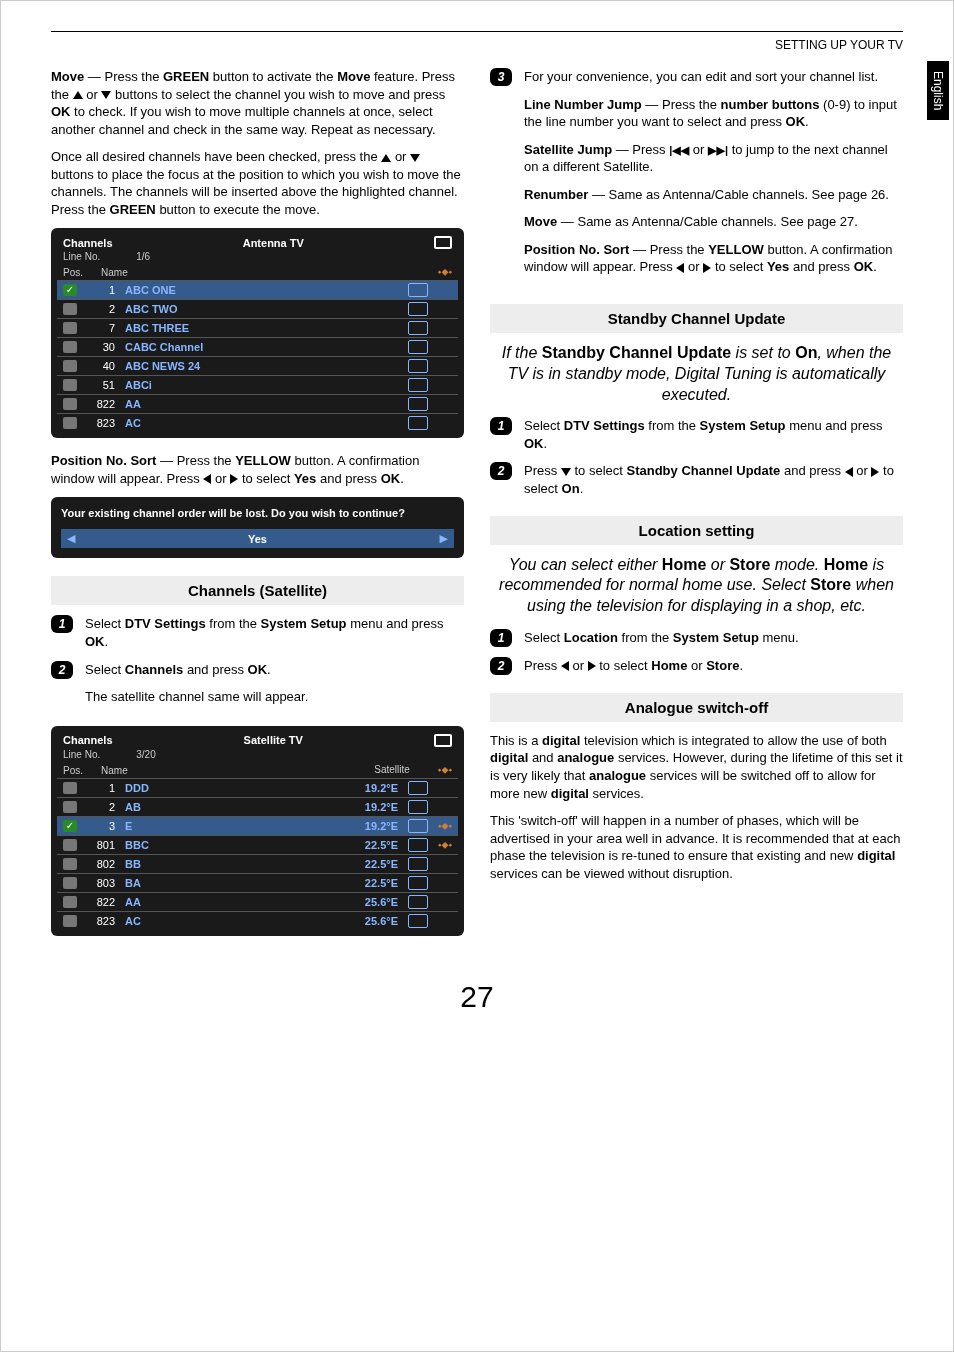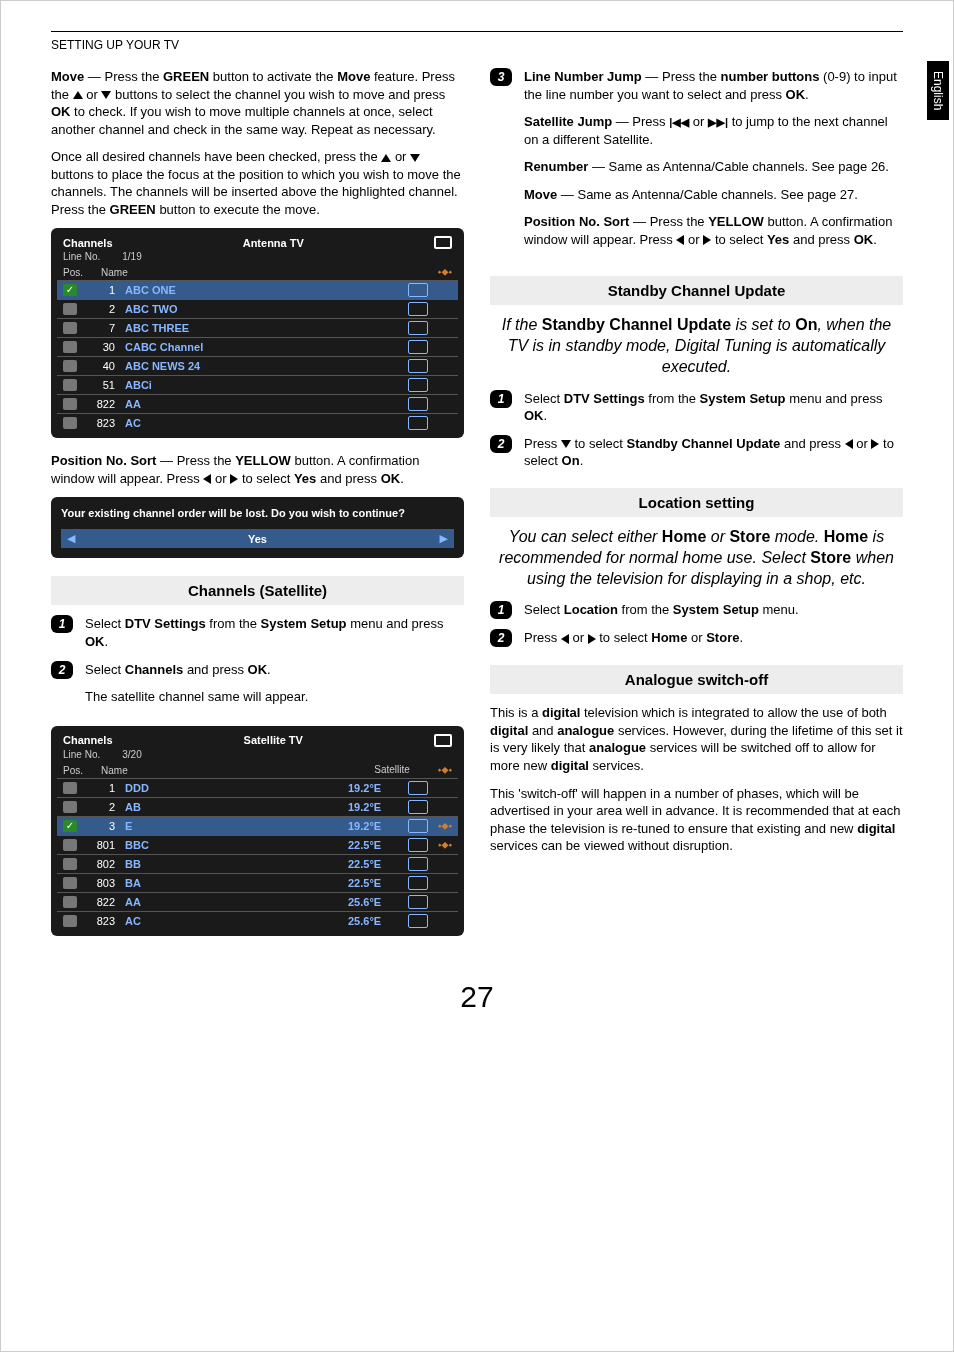--- a/index.html
+++ b/index.html
@@ -1,48 +1,48 @@
 <!DOCTYPE html>
 <html><head>
 <meta charset="utf-8">
 <style>
   * { box-sizing: border-box; margin: 0; padding: 0; }
   body { font-family: Arial, Helvetica, sans-serif; font-size: 13px; color: #000; background: #fff; width: 954px; margin: 0 auto; position: relative; }
   .page { padding: 30px 50px 20px 50px; border: 1px solid #ccc; min-height: 1352px; position: relative; }
   .header-line { border-top: 1px solid #000; margin-bottom: 6px; }
-  .header-text { text-align: left; font-size: 12px; margin-bottom: 16px; }
+  .header-text { text-align: right; font-size: 12px; margin-bottom: 16px; }
   .side-tab { position: absolute; right: 4px; top: 60px; background: #000; color: #fff; padding: 10px 4px; font-size: 12px; writing-mode: vertical-rl; text-orientation: mixed; }
   .cols { display: flex; gap: 26px; }
   .col { flex: 1; min-width: 0; }
   .para { margin-bottom: 10px; line-height: 1.35; }
   .bold { font-weight: bold; }
   .italic { font-style: italic; }
   .step { display: flex; gap: 12px; margin-bottom: 10px; align-items: flex-start; }
   .step-num { flex: 0 0 auto; width: 22px; height: 18px; background: #000; color: #fff; border-radius: 6px; display: flex; align-items: center; justify-content: center; font-weight: bold; font-style: italic; font-size: 12px; }
   .step-body { flex: 1; line-height: 1.35; }
   .section-title { background: #ededed; text-align: center; font-weight: bold; font-size: 15px; padding: 6px; margin: 18px 0 10px 0; }
   .section-sub { text-align: center; font-style: italic; font-size: 16px; margin-bottom: 12px; line-height: 1.3; }
   .tri-up, .tri-down, .tri-left, .tri-right { display: inline-block; width: 0; height: 0; vertical-align: middle; }
   .tri-up { border-left: 5px solid transparent; border-right: 5px solid transparent; border-bottom: 8px solid #000; }
   .tri-down { border-left: 5px solid transparent; border-right: 5px solid transparent; border-top: 8px solid #000; }
   .tri-left { border-top: 5px solid transparent; border-bottom: 5px solid transparent; border-right: 8px solid #000; }
   .tri-right { border-top: 5px solid transparent; border-bottom: 5px solid transparent; border-left: 8px solid #000; }
   .skip { display: inline-block; font-weight: bold; font-size: 11px; vertical-align: middle; }
   .tv-box { background: #1a1a1a; border-radius: 6px; padding: 6px; font-family: Arial, sans-serif; font-size: 11px; color: #fff; margin: 8px 0 14px 0; }
   .tv-title-row { display: flex; align-items: center; justify-content: space-between; padding: 2px 6px; }
   .tv-title-row .tv-title { font-weight: bold; color: #fff; }
-  .tv-subhead { font-size: 10px; color: #ccc; padding: 0 6px 4px 6px; display: flex; gap: 22px; }
+  .tv-subhead { font-size: 10px; color: #ccc; padding: 0 6px 4px 6px; display: flex; gap: 36px; }
   .tv-colrow { display: flex; justify-content: space-between; color: #ccc; font-size: 10px; padding: 0 6px 2px 6px; align-items: flex-end; }
   .tv-row { display: flex; align-items: center; gap: 10px; padding: 2px 6px; border-top: 1px solid #555; }
   .tv-row.sel { background: #355b8c; }
   .tv-chip { width: 14px; height: 12px; background: #777; border-radius: 2px; }
   .tv-chip.green { background: #2a8a2a; }
   .tv-pos { width: 28px; text-align: right; }
   .tv-name { flex: 1; color: #88b6ff; font-weight: bold; }
-  .tv-sat { width: 50px; color: #88b6ff; font-weight: bold; text-align: left; }
+  .tv-sat { width: 50px; color: #88b6ff; font-weight: bold; text-align: right; }
   .tv-ico { width: 20px; height: 14px; border: 1.5px solid #88b6ff; border-radius: 2px; }
   .tv-dot { width: 14px; text-align: center; color: #d08030; font-size: 10px; }
   .dialog { background: #1a1a1a; border-radius: 6px; padding: 10px; font-size: 11px; color: #fff; margin: 8px 0 14px 0; }
   .dialog-row { display: flex; justify-content: space-between; align-items: center; margin-top: 10px; background: #355b8c; padding: 3px 6px; }
   .dialog-row .lab { flex: 1; text-align: center; color: #fff; font-weight: bold; }
   .page-num { text-align: center; font-size: 30px; margin-top: 30px; }
   .center-italic b { font-style: normal; }
   .tv-small-ico { width: 18px; height: 13px; border: 2px solid #fff; border-radius: 2px; display: inline-block; }
 </style>
 </head>
@@ -65,21 +65,21 @@
       </p>
 
       <div class="tv-box">
         <div class="tv-title-row">
           <span class="tv-title">Channels</span>
           <span class="tv-title">Antenna TV</span>
           <span class="tv-small-ico"></span>
         </div>
         <div class="tv-subhead">
           <span>Line No.</span>
-          <span>1/19</span>
+          <span>1/6</span>
         </div>
         <div class="tv-colrow">
           <span style="display:flex; gap:18px;">
             <span>Pos.</span>
             <span>Name</span>
           </span>
           <span style="color:#d08030;">⬩⬥⬩</span>
         </div>
         <div id="tv1-rows">
             <div class="tv-row sel">
@@ -258,20 +258,21 @@
           </div>
       </div>
 
     </div>
 
     <div class="col">
 
       <div class="step">
         <div class="step-num">3</div>
         <div class="step-body">
+          <p class="para">For your convenience, you can edit and sort your channel list.</p>
           <p class="para"><span class="bold">Line Number Jump</span><span> — Press the </span><span class="bold">number buttons</span><span> (0-9) to input the line number you want to select and press </span><span class="bold">OK</span><span>.</span></p>
           <p class="para"><span class="bold">Satellite Jump</span><span> — Press </span><span class="skip">|◀◀</span><span> or </span><span class="skip">▶▶|</span><span> to jump to the next channel on a different Satellite.</span></p>
           <p class="para"><span class="bold">Renumber</span><span> — Same as Antenna/Cable channels. See page 26.</span></p>
           <p class="para"><span class="bold">Move</span><span> — Same as Antenna/Cable channels. See page 27.</span></p>
           <p class="para"><span class="bold">Position No. Sort</span><span> — Press the </span><span class="bold">YELLOW</span><span> button. A confirmation window will appear. Press </span><span class="tri-left"></span><span> or </span><span class="tri-right"></span><span> to select </span><span class="bold">Yes</span><span> and press </span><span class="bold">OK</span><span>.</span></p>
         </div>
       </div>
 
       <div class="section-title">Standby Channel Update</div>
       <p class="section-sub center-italic">

